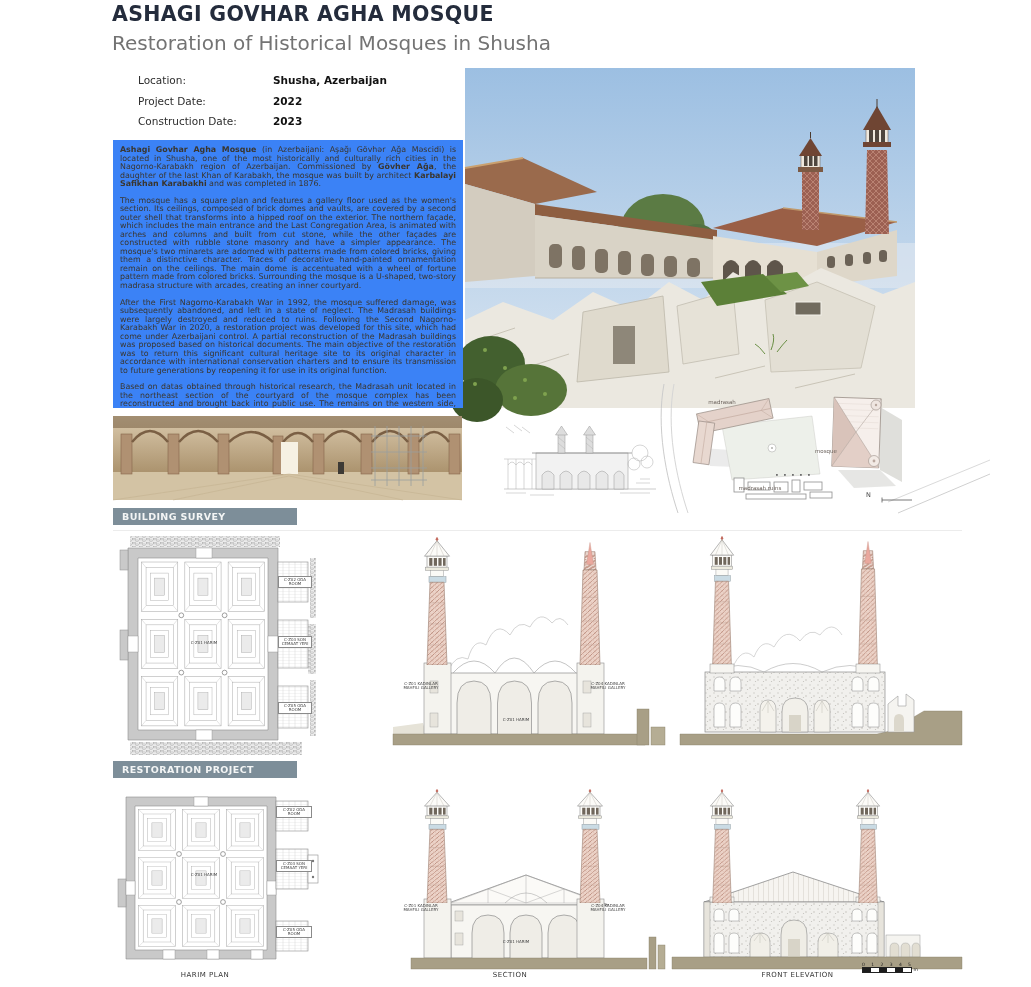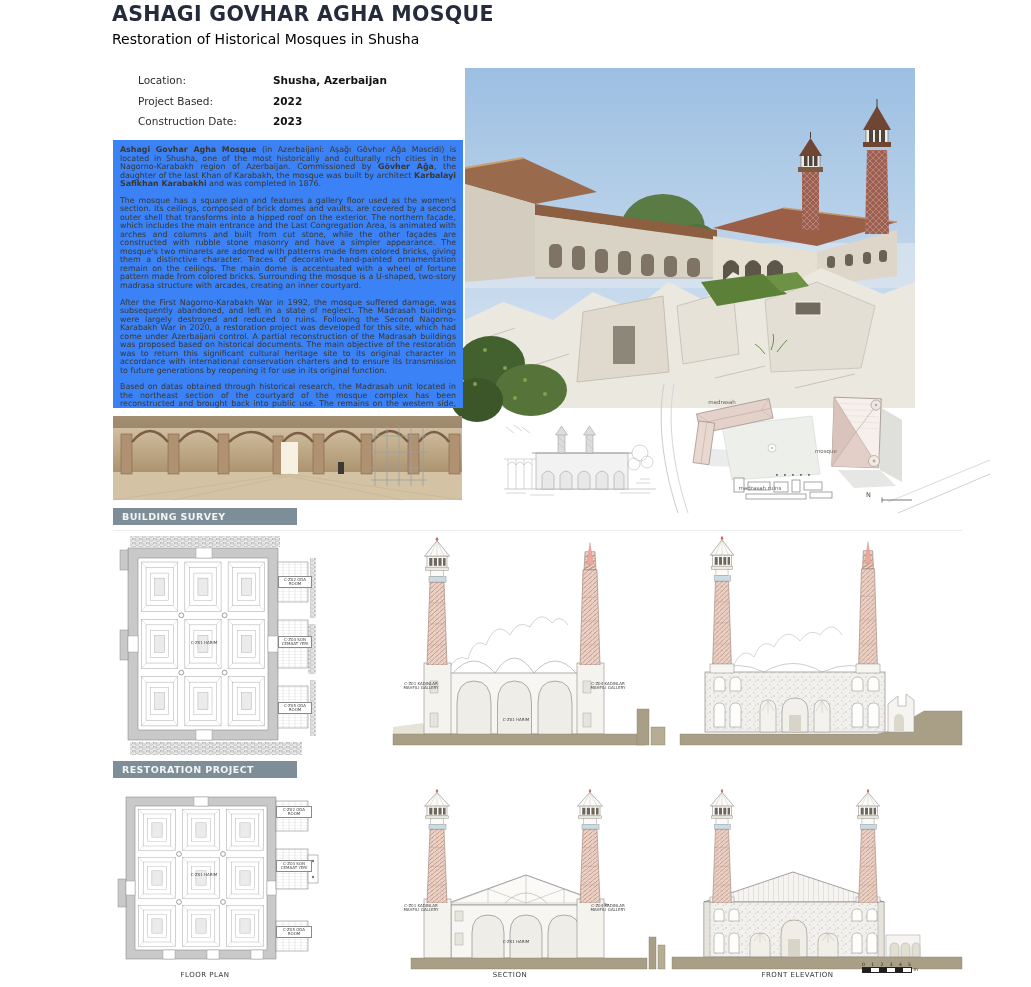--- a/index.html
+++ b/index.html
@@ -1,21 +1,21 @@
 <!DOCTYPE html>
 <html><head>
 <meta charset="utf-8">
 <style>
   html,body{margin:0;padding:0;background:#ffffff;}
   .board{position:relative;width:1031px;height:987px;background:#fff;overflow:hidden;
          font-family:"DejaVu Sans","Liberation Sans",sans-serif;border-radius:20px;}
   #art{position:absolute;left:0;top:0;z-index:1;}
   .txt{position:absolute;z-index:2;}
   .title{left:112px;top:2px;font-size:20.5px;font-weight:bold;color:#242c3c;letter-spacing:.3px;}
-  .subtitle{left:112px;top:31px;font-size:14px;color:#000000;}
+  .subtitle{left:112px;top:31px;font-size:20px;color:#737373;}
   .info{left:113px;top:70px;width:345px;margin-left:25px;}
   .irow{display:flex;height:20.5px;align-items:center;font-size:10.5px;color:#2c2c2c;}
   .ilabel{width:135px;}
   .ivalue{font-weight:bold;color:#111;}
   .desc{left:113px;top:140px;width:350px;height:268px;background:#3b82f6;box-sizing:border-box;
         padding:6px 7px;font-size:7.9px;line-height:1.08;color:#3a362f;text-align:justify;overflow:hidden;}
   .desc p{margin:0 0 8px 0;}
   .desc b{font-weight:bold;}
   .secbar{width:184px;height:17px;background:#7d8e99;color:#f3f5f5;font-size:9.5px;
           line-height:17px;padding-left:9px;letter-spacing:.4px;box-sizing:border-box;font-weight:bold;}
@@ -513,21 +513,21 @@
 
 <div class="txt title">ASHAGI GOVHAR AGHA MOSQUE</div>
 <div class="txt subtitle">Restoration of Historical Mosques in Shusha</div>
 
 <div class="txt info">
   <div class="irow">
     <span class="ilabel">Location:</span>
     <span class="ivalue">Shusha, Azerbaijan</span>
   </div>
   <div class="irow">
-    <span class="ilabel">Project Based:</span>
+    <span class="ilabel">Project Date:</span>
     <span class="ivalue">2022</span>
   </div>
   <div class="irow">
     <span class="ilabel">Construction Date:</span>
     <span class="ivalue">2023</span>
   </div>
 </div>
 
 <div class="txt desc">
   <p><b>Ashagi Govhar Agha Mosque</b><span> (in Azerbaijani: Aşağı Gövhər Ağa Məscidi) is located in Shusha, one of the most historically and culturally rich cities in the Nagorno-Karabakh region of Azerbaijan. Commissioned by </span><b>Gövher Ağa</b><span>, the daughter of the last Khan of Karabakh, the mosque was built by architect </span><b>Karbalayi Safikhan Karabakhi</b><span> and was completed in 1876.</span></p>
@@ -561,21 +561,21 @@
 <span class="tbox" style="left:179px;top:872px;width:48px;border:none;background:none;">C-Z01 HARIM</span>
 
 <span class="tbox" style="left:398px;top:681px;width:44px;border:none;background:none;">C-Z01 KADINLAR MAHFILI GALLERY</span>
 <span class="tbox" style="left:585px;top:681px;width:44px;border:none;background:none;">C-Z04 KADINLAR MAHFILI GALLERY</span>
 <span class="tbox" style="left:497px;top:717px;width:36px;border:none;background:none;">C-Z01 HARIM</span>
 
 <span class="tbox" style="left:398px;top:903px;width:44px;border:none;background:none;">C-Z01 KADINLAR MAHFILI GALLERY</span>
 <span class="tbox" style="left:585px;top:903px;width:44px;border:none;background:none;">C-Z04 KADINLAR MAHFILI GALLERY</span>
 <span class="tbox" style="left:497px;top:939px;width:36px;border:none;background:none;">C-Z01 HARIM</span>
 
-<div class="txt caption" id="cap-plan">FLOOR PLAN</div>
+<div class="txt caption" id="cap-plan">HARIM PLAN</div>
 <div class="txt caption" id="cap-section">SECTION</div>
 <div class="txt caption" id="cap-elev">FRONT ELEVATION</div>
 
 <div class="txt scalebar">
   <div class="ticks">
     <span>0</span>
     <span>1</span>
     <span>2</span>
     <span>3</span>
     <span>4</span>

